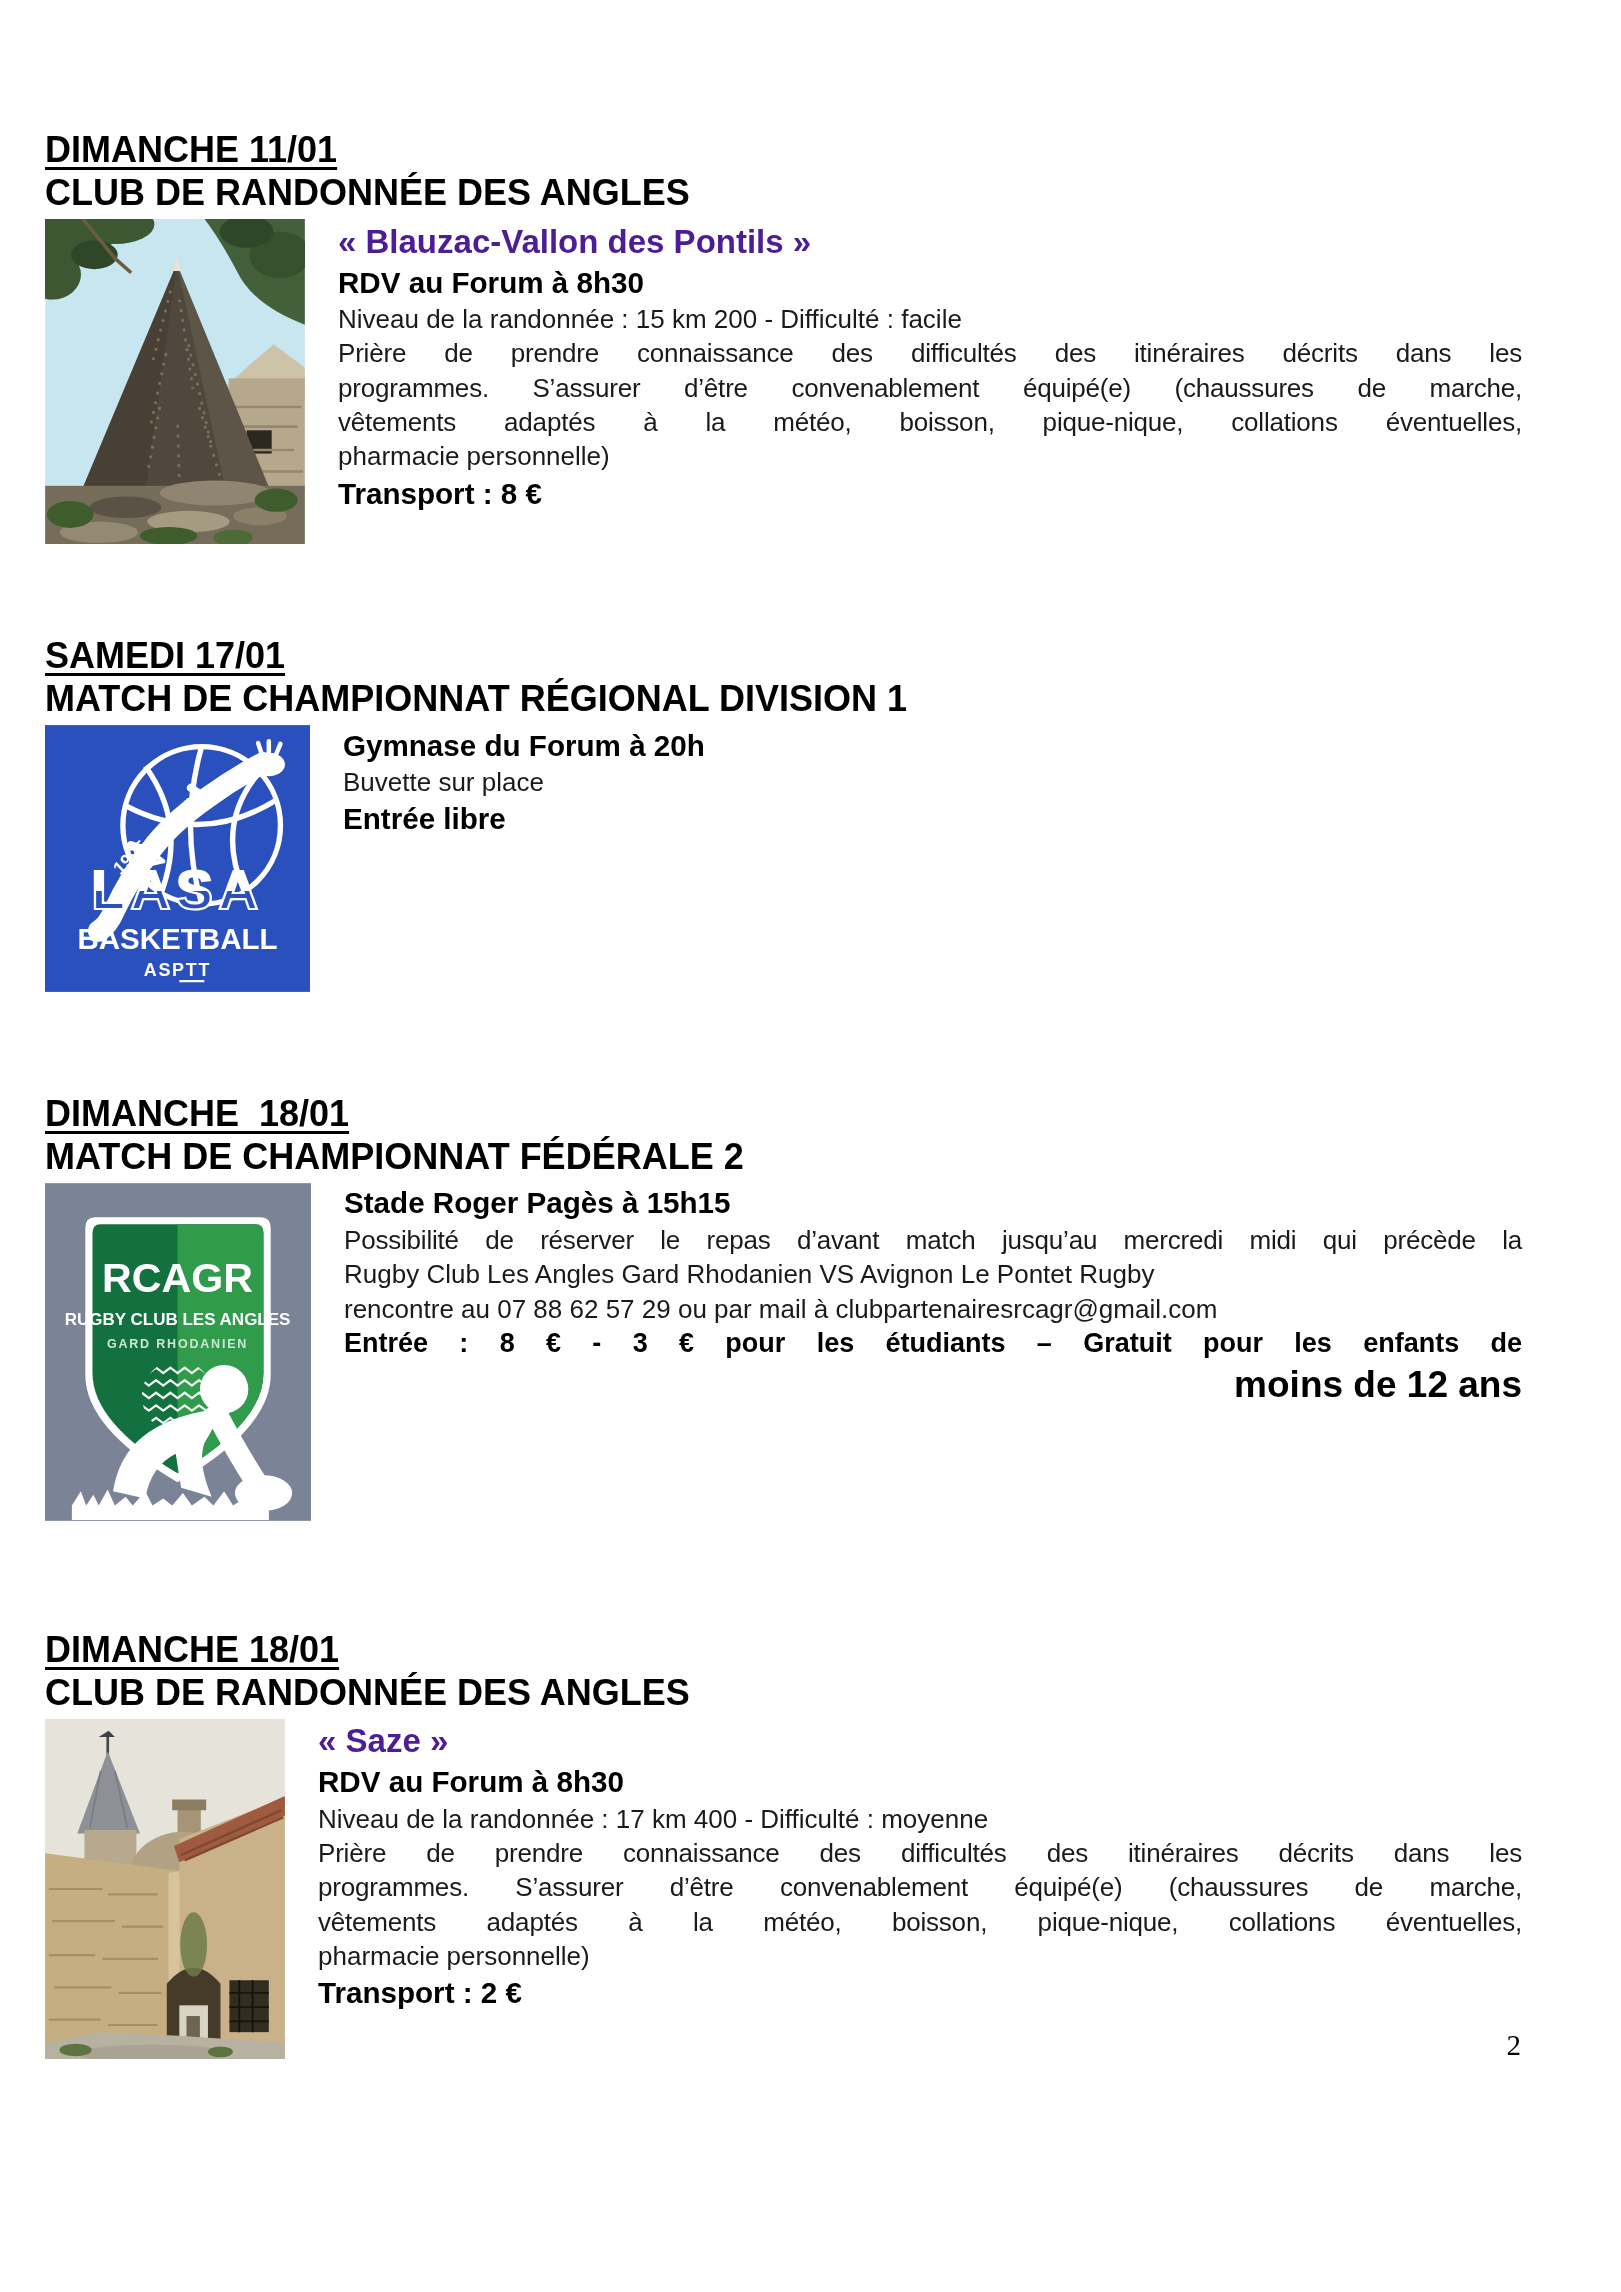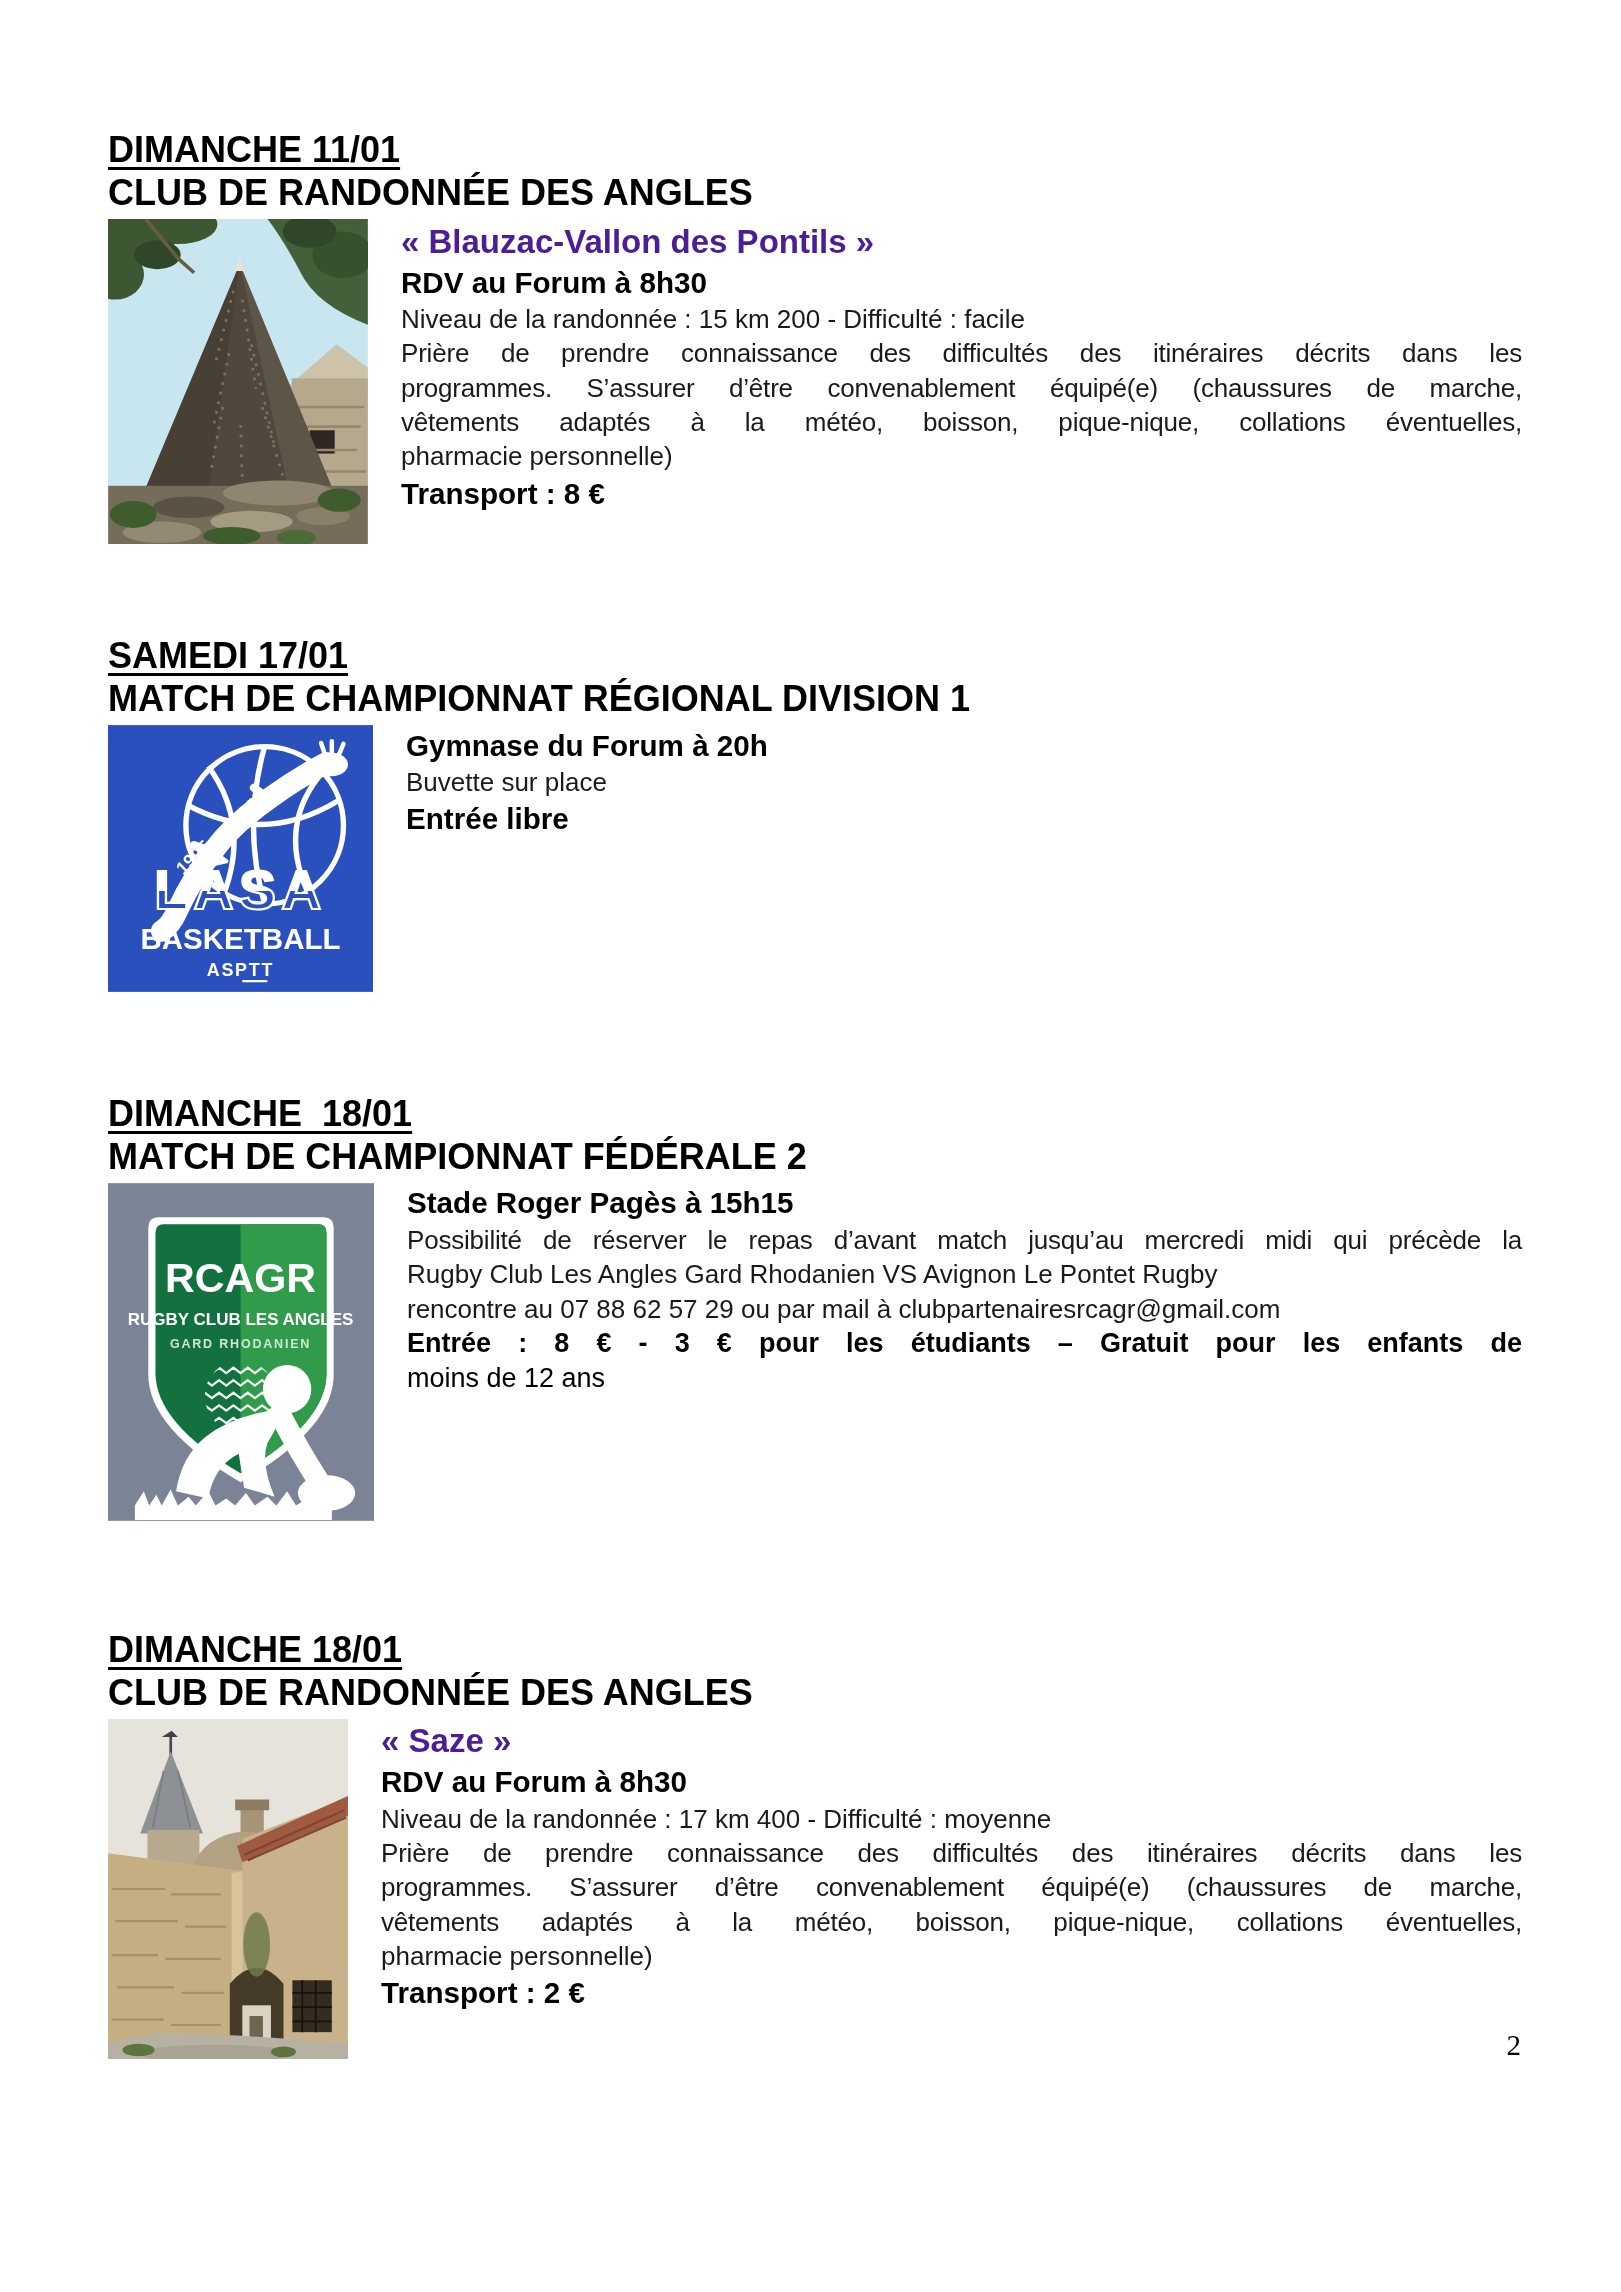--- a/index.html
+++ b/index.html
@@ -1,35 +1,35 @@
 <!DOCTYPE html>
 <html style="font-size:14.3px"><head>
 <meta charset="utf-8">
 <style>
   html,body{margin:0;padding:0;background:#ffffff;}
   .page{
     width:1621px;height:2107px;position:relative;background:#ffffff;
     color:#1a1a1a;font-family:"Liberation Sans","DejaVu Sans",sans-serif;
-    box-sizing:border-box;padding:128px 99px 0 108px;overflow:hidden;
+    box-sizing:border-box;padding:128px 99px 0 45px;overflow:hidden;
   }
   section{display:block;}
   .sec1{margin-bottom:90px;}
   .sec2{margin-bottom:100px;}
   .sec3{margin-bottom:107px;}
   .sec4{margin-bottom:0;}
   .date,.title{margin:0;color:#000;font-weight:bold;font-size:36px;line-height:1.2;white-space:pre-wrap;}
   .date{text-decoration:underline;text-decoration-thickness:2.7px;text-underline-offset:4.5px;}
   .row{display:flex;gap:33px;margin-top:4.5px;align-items:flex-start;}
   .illus{flex:0 0 auto;margin:0;font-size:0;line-height:0;}
   .lines{flex:1;min-width:0;padding-top:1.8px;}
   .ln{font-size:26px;line-height:1.32;}
   .h-lg{font-size:33px;font-weight:bold;line-height:1.3;color:#4c1d95;}
   .h{font-size:29.6px;font-weight:bold;line-height:1.3;color:#000;}
   .bj{text-align:justify;text-align-last:justify;letter-spacing:-0.2px;}
-  .bd{font-size:27px;font-weight:normal;line-height:1.32;color:#000;}
+  .bd{font-size:37px;font-weight:bold;line-height:1.32;color:#000;text-align:right;}
   .bdj{font-size:27px;font-weight:bold;line-height:1.32;color:#000;text-align:justify;text-align-last:justify;}
   .bd-lg{font-size:29.6px;font-weight:bold;line-height:1.35;color:#000;}
   .pagenum{position:absolute;right:100px;bottom:45px;font-family:"Liberation Serif","DejaVu Serif",serif;font-size:29px;color:#000;}
 </style>
 </head>
 <body>
 
 <div class="page">
 
   <section class="sec1">

